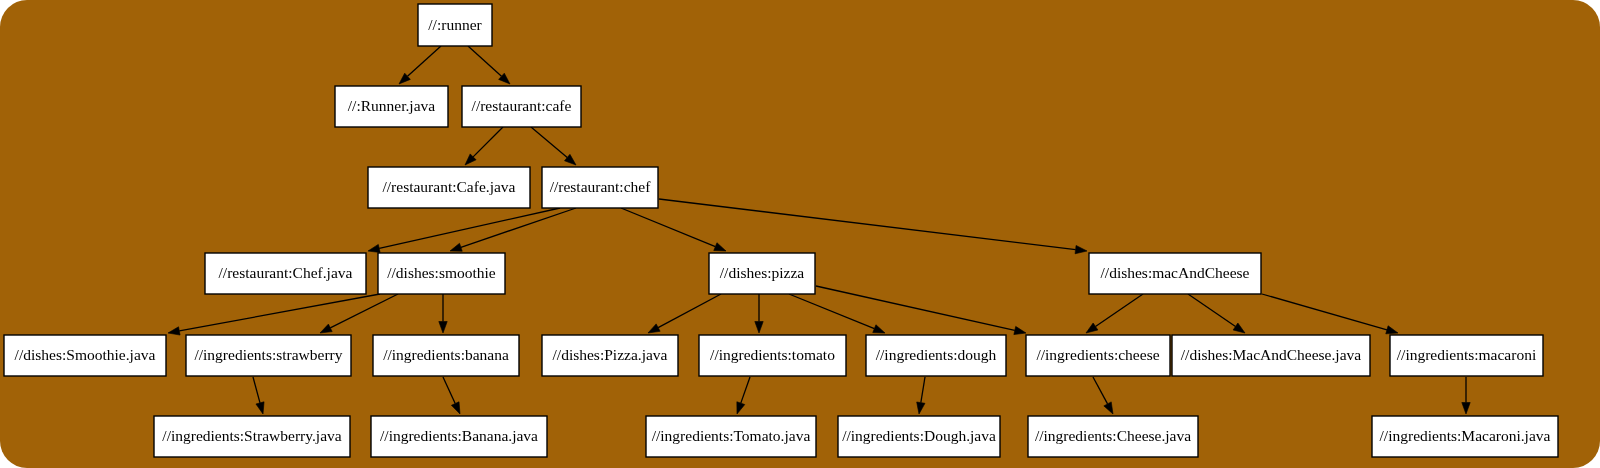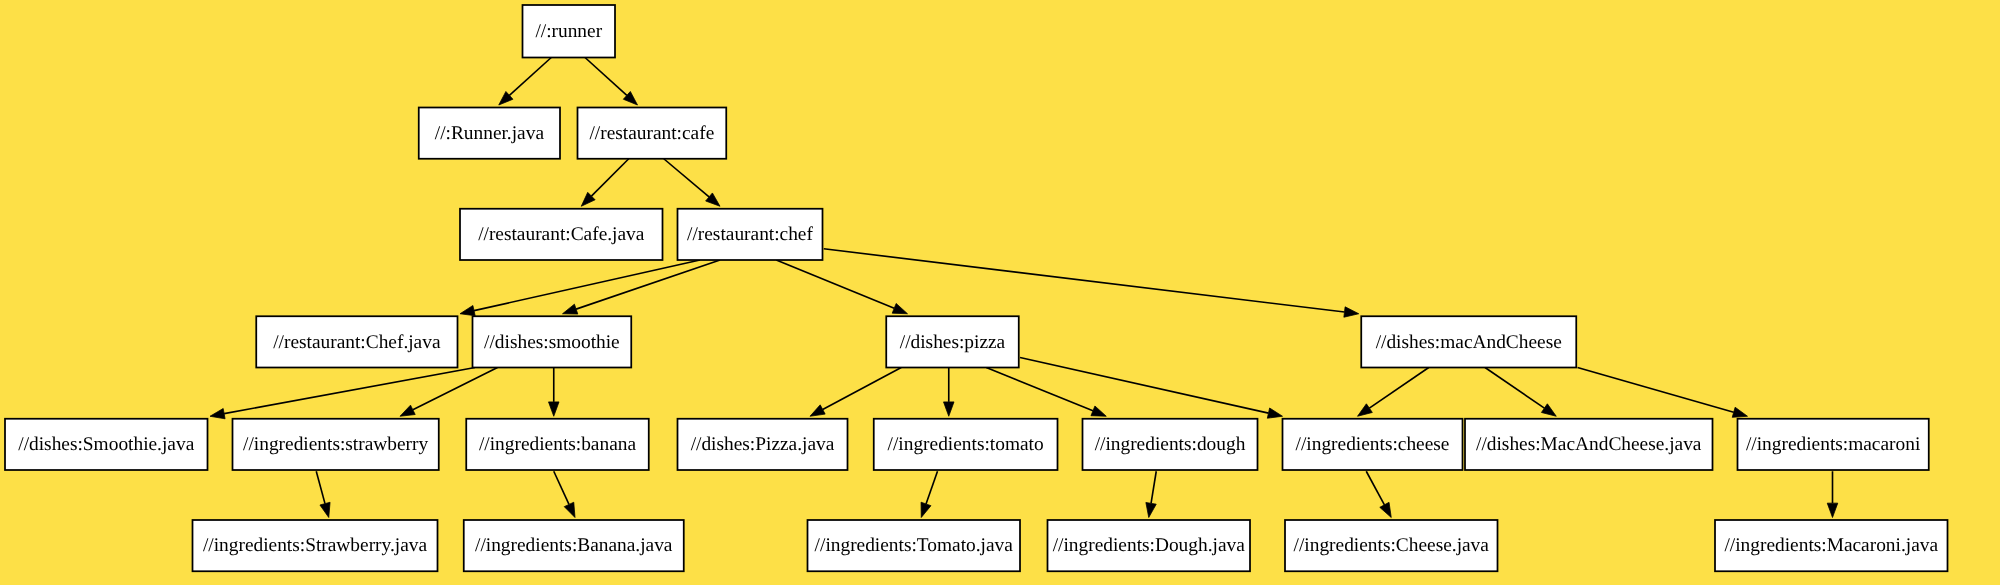--- a/index.html
+++ b/index.html
@@ -5,23 +5,24 @@
 <style>
   html, body {
     margin: 0;
     padding: 0;
     background: #ffffff;
   }
   #graph-root {
     position: relative;
     width: 1600px;
     height: 468px;
-    background: #fde047;
+    background: #a16207;
     overflow: hidden;
     font-family: "Liberation Serif", "DejaVu Serif", serif;
+    border-radius: 27px;
   }
   svg#graph-canvas {
     position: absolute;
     top: 0;
     left: 0;
     width: 1600px;
     height: 468px;
     display: block;
   }
   .node-box {

